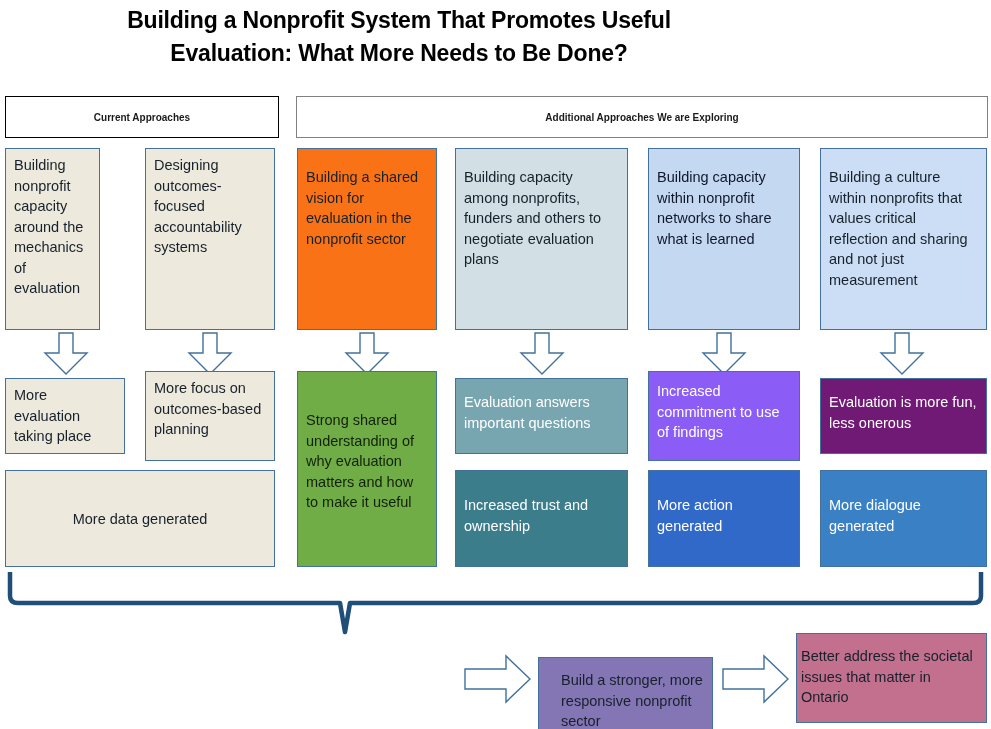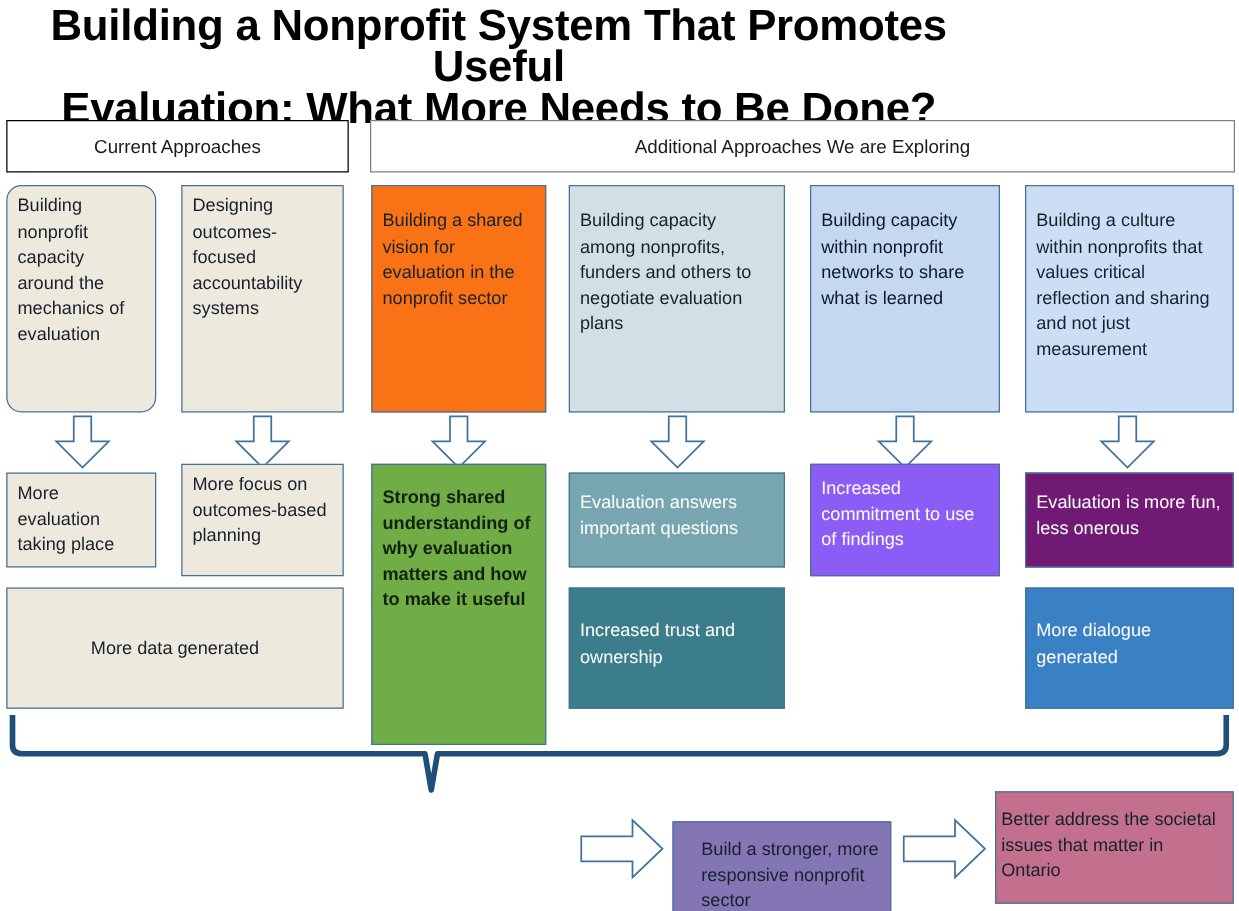--- a/index.html
+++ b/index.html
@@ -9,32 +9,33 @@
     font-family:"Liberation Sans", sans-serif;
     position:relative;
     overflow:hidden;
     color:#000;
   }
   #stage{position:relative;width:991px;height:729px;}
 
   .title{
     position:absolute;left:0;top:4px;width:798px;
     text-align:center;
-    font-size:35px;line-height:33px;
+    font-size:23px;line-height:33px;
     font-weight:bold;
     letter-spacing:-0.2px;
   }
   .title .l2{display:block;}
 
   .hdr{
     position:absolute;
     background:#ffffff;
     display:flex;align-items:center;justify-content:center;
-    font-size:15px;
+    font-size:10px;
     color:#1a1a1a;
+    font-weight:bold;
   }
   .hdr.left{left:5px;top:96px;width:272px;height:40px;border:1.5px solid #000;}
   .hdr.right{left:296px;top:96px;width:690px;height:40px;border:1.5px solid #808080;}
 
   .box{
     position:absolute;
     box-sizing:border-box;
     border:1px solid #41719C;
     padding:6px 8px 4px 8px;
     font-size:14.5px;
@@ -77,21 +78,21 @@
     <span class="l2">Evaluation: What More Needs to Be Done?</span>
   </div>
 
   <div class="hdr left">
     <span>Current Approaches</span>
   </div>
   <div class="hdr right">
     <span>Additional Approaches We are Exploring</span>
   </div>
 
-  <div class="box vtop c-cream" style="left:5px;top:148px;width:120px;height:182px;border-radius:12px;">
+  <div class="box vtop c-cream" style="left:5px;top:148px;width:95px;height:182px;">
     <span class="txt">Building nonprofit capacity around the mechanics of evaluation</span>
   </div>
 
   <div class="box vtop c-cream" style="left:145px;top:148px;width:130px;height:182px;">
     <span class="txt">Designing outcomes-focused accountability systems</span>
   </div>
 
   <div class="box vtop c-greenlite" style="left:297px;top:148px;width:140px;height:182px;padding-top:18px;">
     <span class="txt">Building a shared vision for evaluation in the nonprofit sector</span>
   </div>
@@ -140,21 +141,21 @@
   </div>
 
   <div class="box vtop c-cream" style="left:5px;top:378px;width:120px;height:76px;">
     <span class="txt">More evaluation taking place</span>
   </div>
 
   <div class="box vtop c-cream" style="left:145px;top:371px;width:130px;height:90px;">
     <span class="txt">More focus on outcomes-based planning</span>
   </div>
 
-  <div class="box vtop c-green" style="left:297px;top:371px;width:140px;height:225px;padding-top:16px;font-weight:bold;">
+  <div class="box vtop c-green" style="left:297px;top:371px;width:140px;height:196px;padding-top:38px;">
     <span class="txt">Strong shared understanding of why evaluation matters and how to make it useful</span>
   </div>
 
   <div class="box vtop c-steel" style="left:455px;top:378px;width:173px;height:76px;padding-top:13px;">
     <span class="txt">Evaluation answers important questions</span>
   </div>
 
   <div class="box vtop c-blue" style="left:648px;top:371px;width:152px;height:90px;padding-top:9px;">
     <span class="txt">Increased commitment to use of findings</span>
   </div>
@@ -164,20 +165,23 @@
   </div>
 
   <div class="box center c-cream" style="left:5px;top:470px;width:270px;height:97px;">
     <span class="txt">More data generated</span>
   </div>
 
   <div class="box vtop c-teal" style="left:455px;top:470px;width:173px;height:97px;padding-top:24px;">
     <span class="txt">Increased trust and ownership</span>
   </div>
 
+  <div class="box vtop c-blue2" style="left:648px;top:470px;width:152px;height:97px;padding-top:24px;">
+    <span class="txt">More action generated</span>
+  </div>
 
   <div class="box vtop c-blue4" style="left:820px;top:470px;width:167px;height:97px;padding-top:24px;">
     <span class="txt">More dialogue generated</span>
   </div>
 
   <div style="position:absolute;left:0;top:570px;">
     <svg width="991" height="68" viewBox="0 0 991 68">
       <path d="M10,2 L10,26 Q10,33 18,33 L340,33 L345,62 L350,33 L973,33 Q981,33 981,26 L981,2" fill="none" stroke="#1F4E79" stroke-width="4.5" stroke-linejoin="round" stroke-linecap="butt"></path>
     </svg>
   </div>

